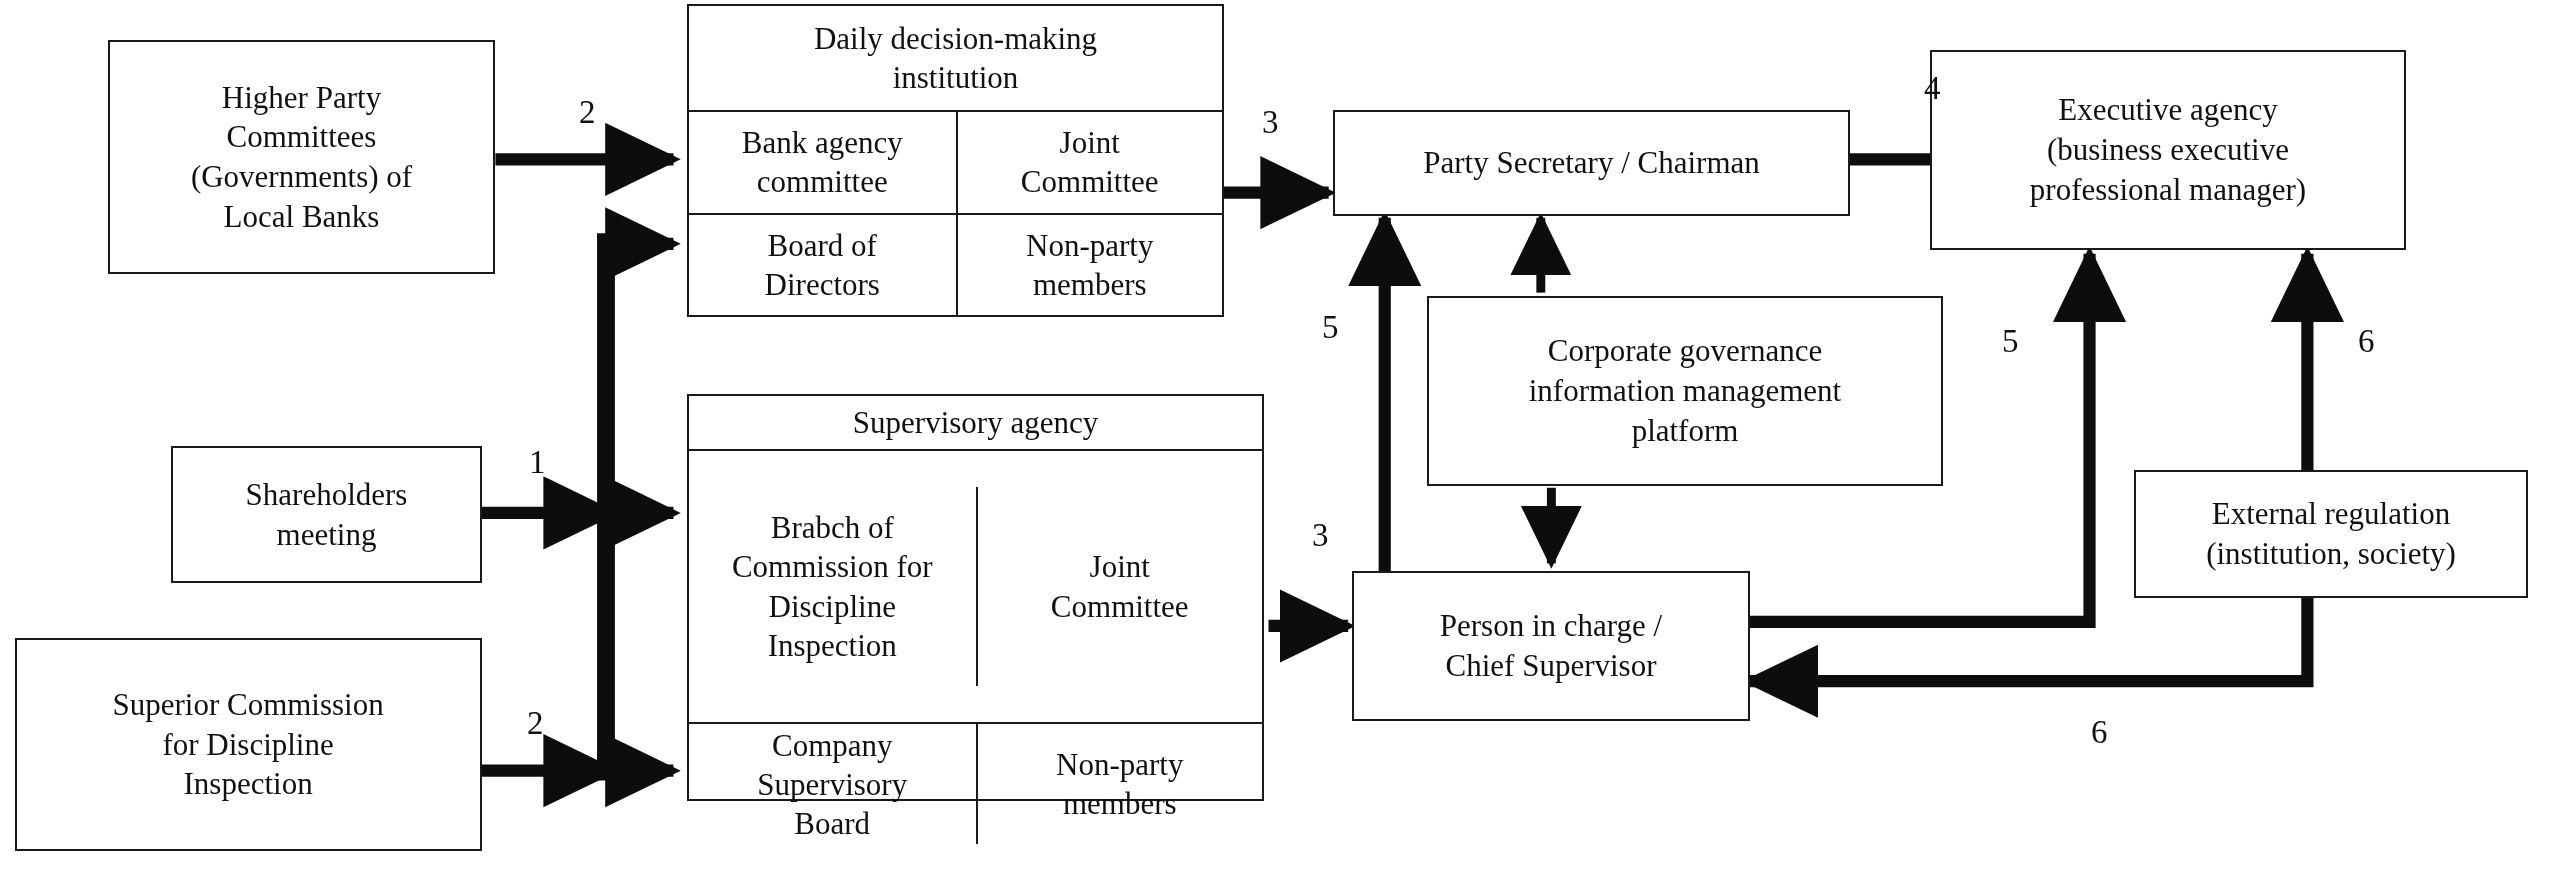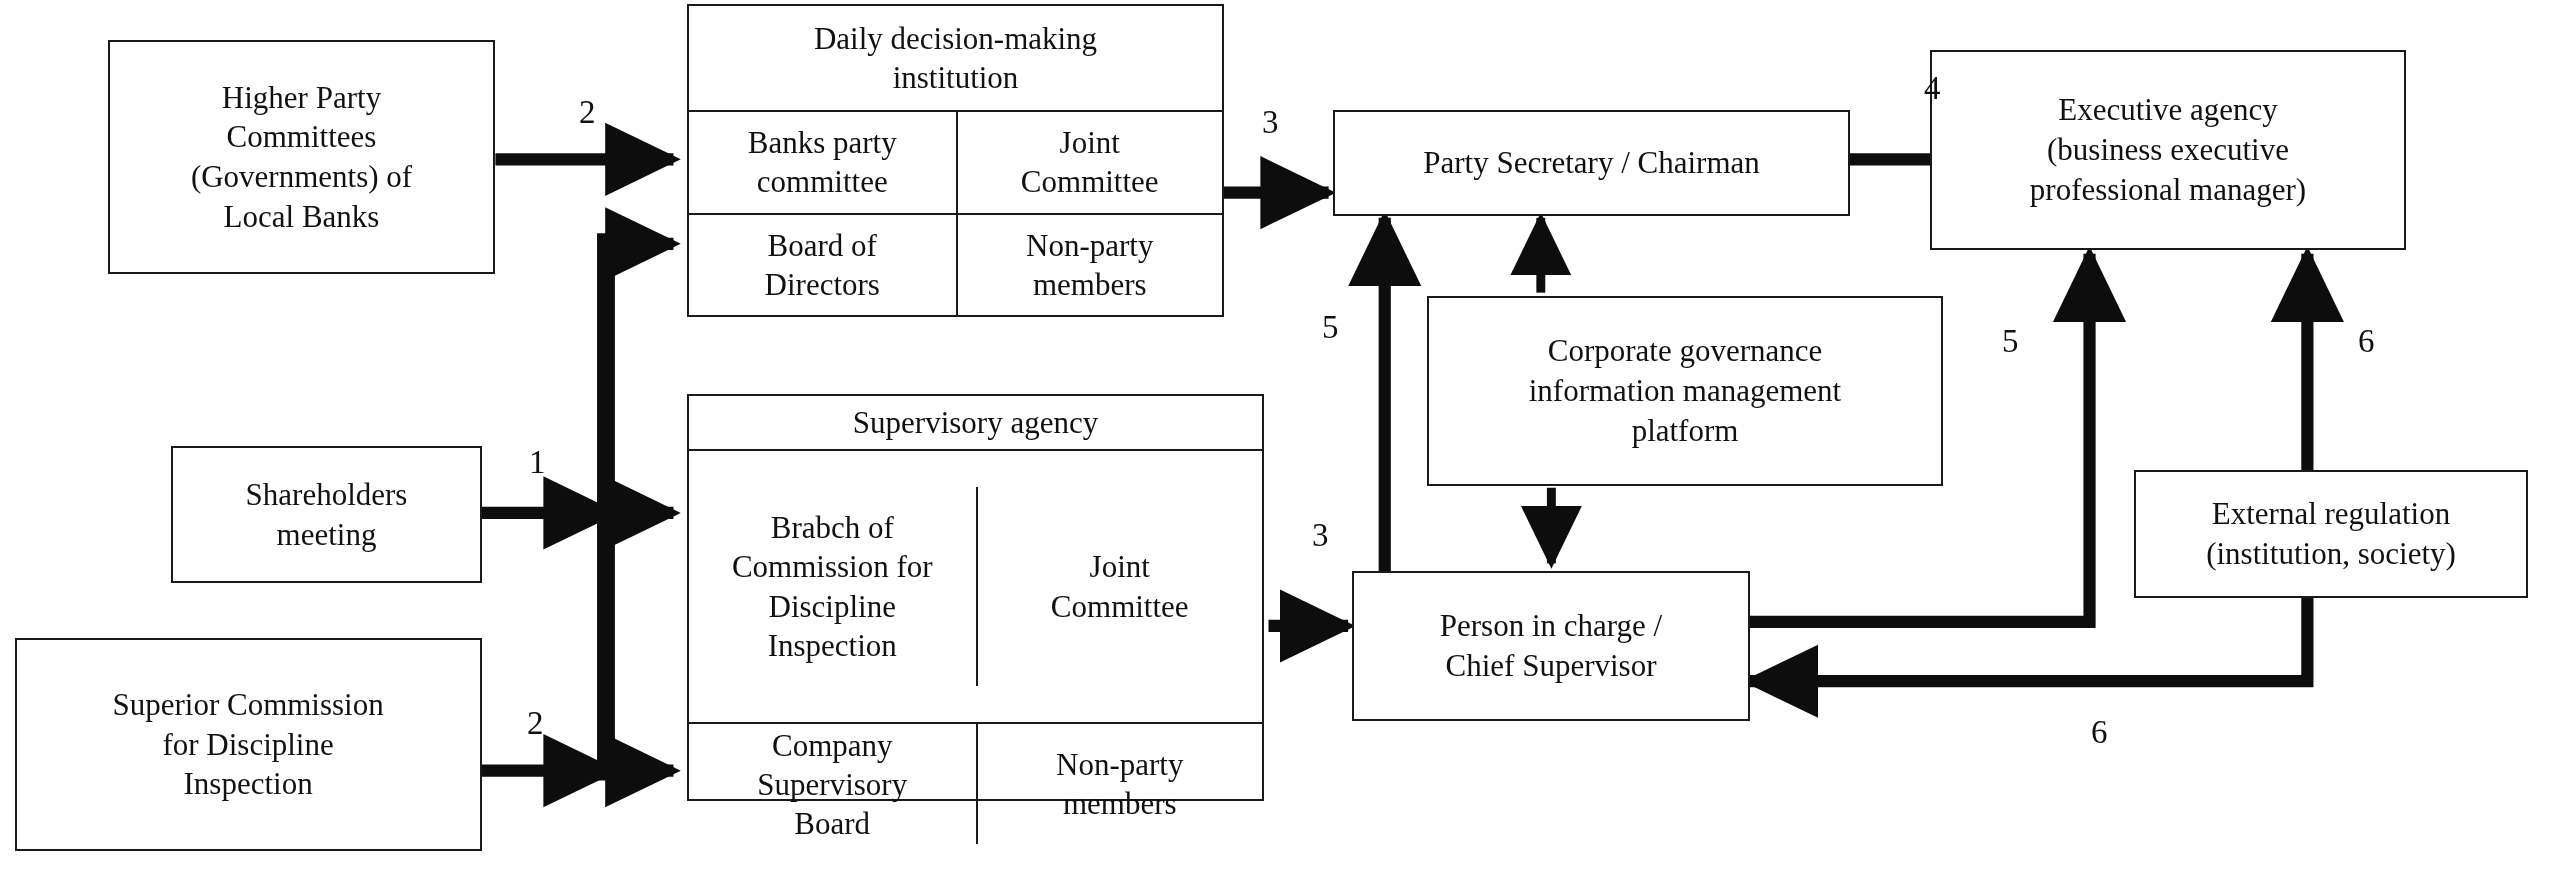--- a/index.html
+++ b/index.html
@@ -154,21 +154,21 @@
     <span class="ln">Inspection</span>
   </div>
 
   <div class="tbl" style="left:687px; top:4.1px; width:537px; height:313px;">
     <div class="tbl-head" style="height:106px; flex:0 0 106px; flex-direction:column;">
       <span class="ln">Daily decision-making</span>
       <span class="ln">institution</span>
     </div>
     <div class="tbl-row">
       <div class="tbl-cell">
-        <span class="ln">Banks party</span>
+        <span class="ln">Bank agency</span>
         <span class="ln">committee</span>
       </div>
       <div class="tbl-cell">
         <span class="ln">Joint</span>
         <span class="ln">Committee</span>
       </div>
     </div>
     <div class="tbl-row">
       <div class="tbl-cell">
         <span class="ln">Board of</span>

